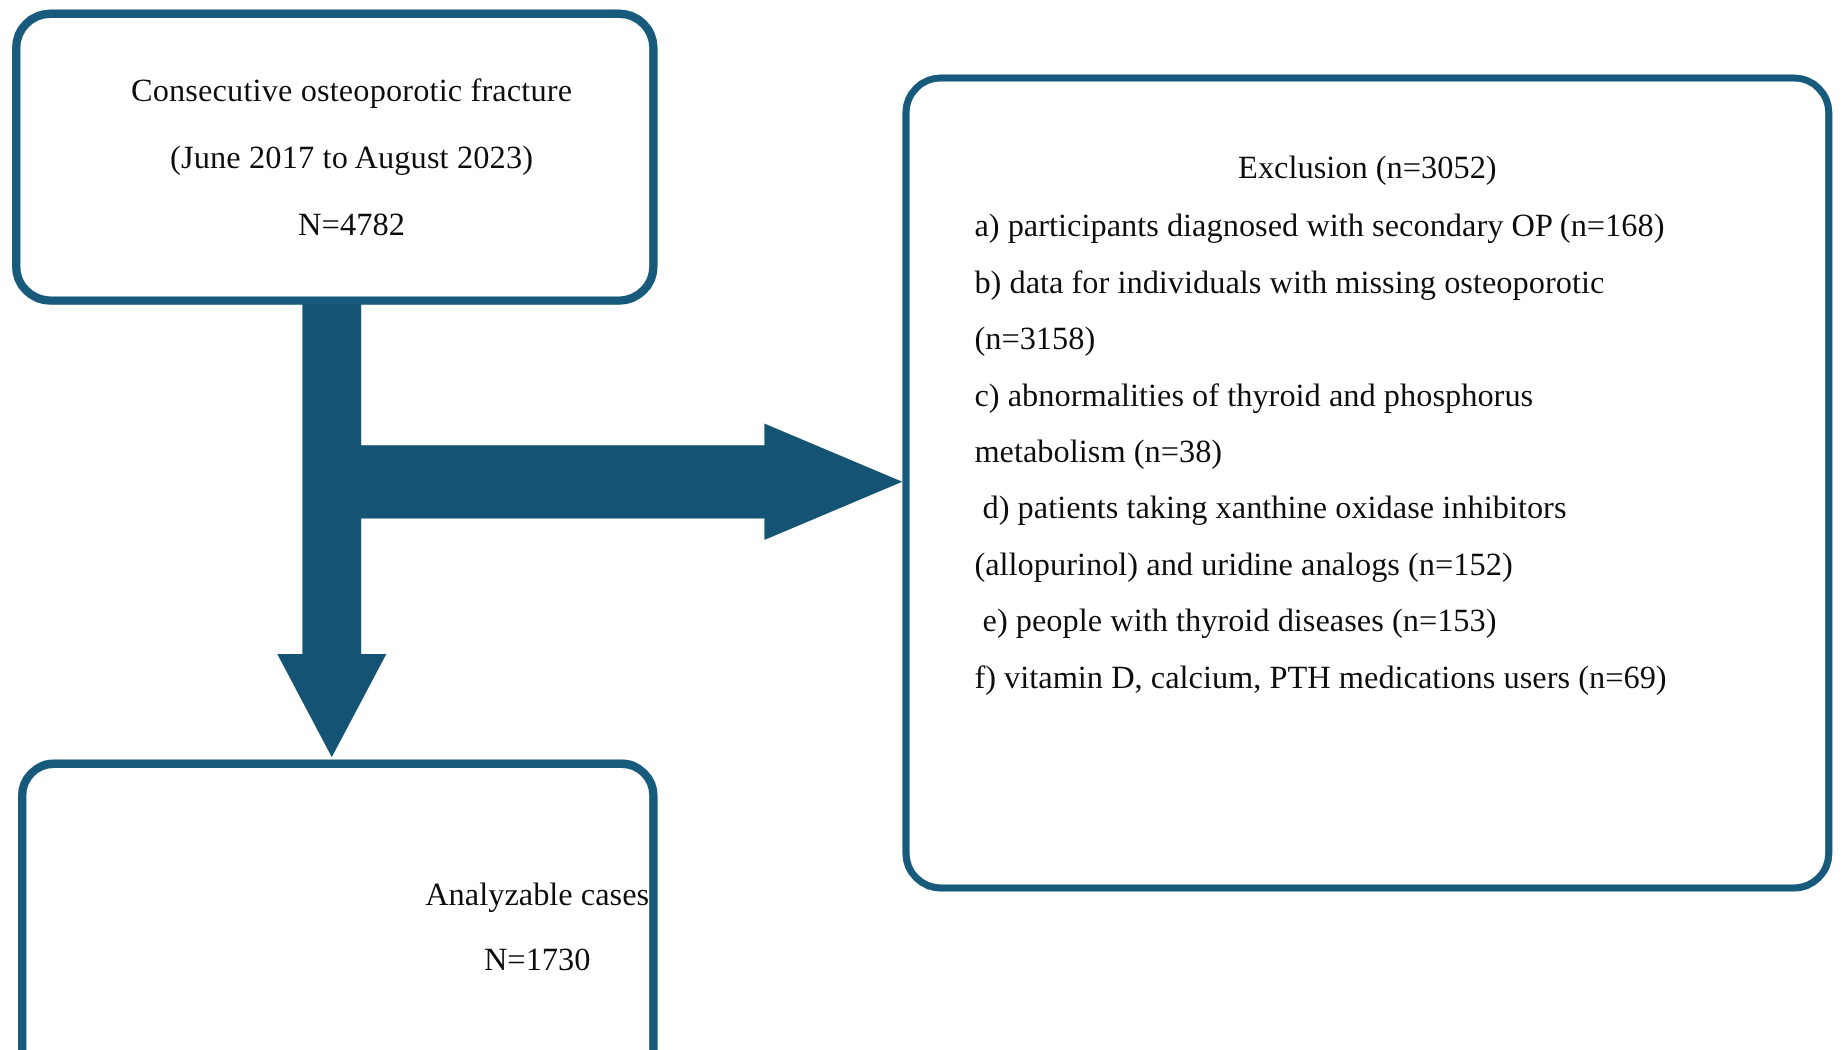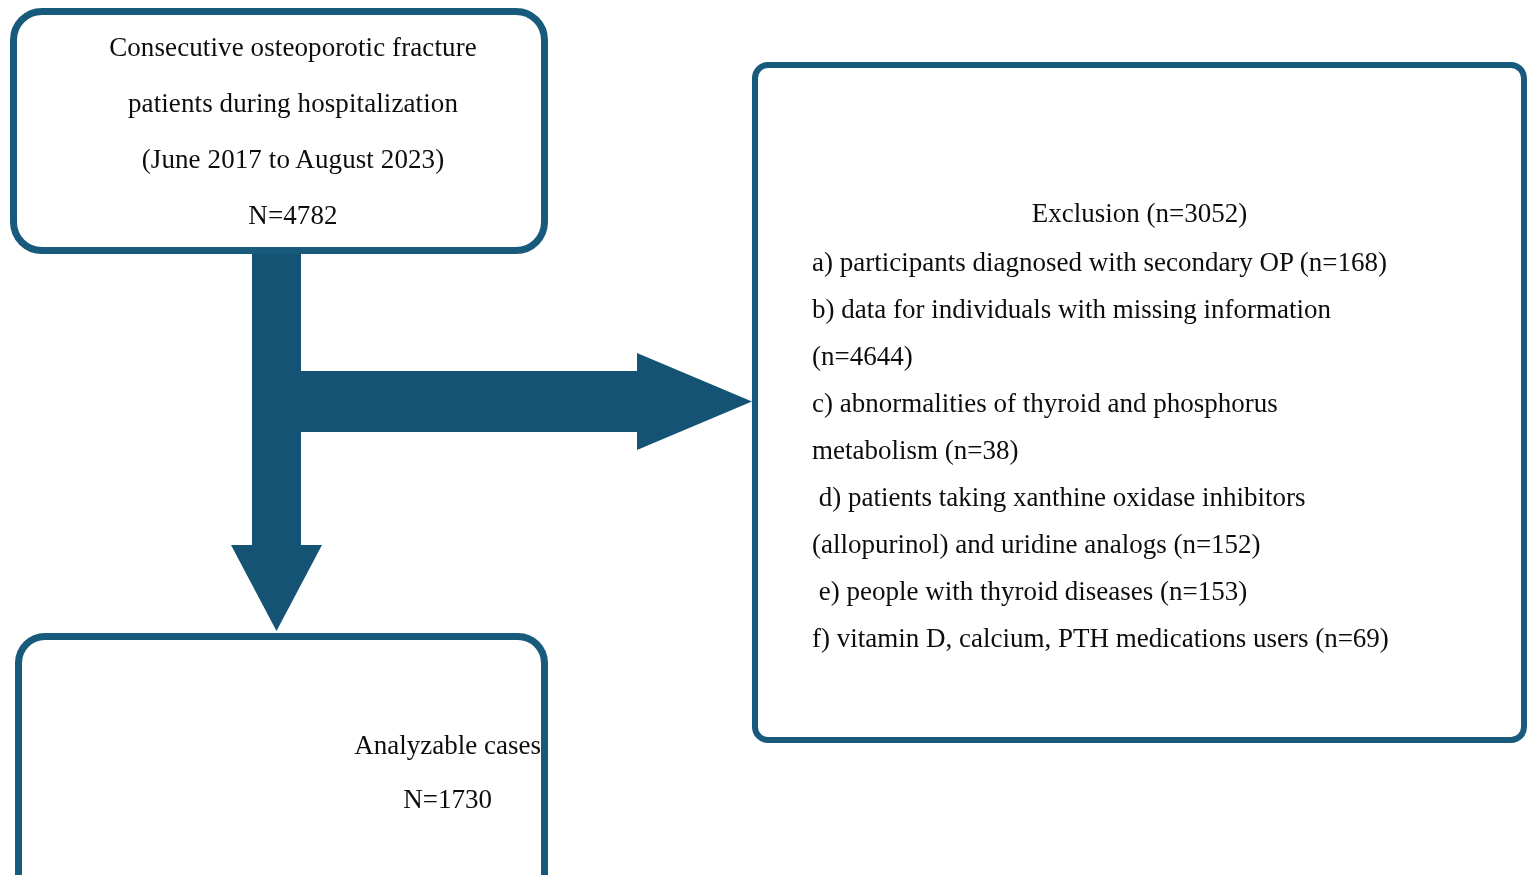--- a/index.html
+++ b/index.html
@@ -39,22 +39,22 @@
     border-radius: 32px;
     padding-left: 28px;
   }
 
   #box-exclusion {
     left: 752px;
     top: 62px;
     width: 775px;
     height: 681px;
     border-width: 6px;
-    border-radius: 16px;
-    justify-content: center;
+    border-radius: 32px;
+    justify-content: flex-start;
   }
 
   #box-analyzable {
     left: 15px;
     top: 633px;
     width: 533px;
     height: 272px;
     border-width: 7px;
     border-radius: 30px;
     align-items: flex-end;
@@ -116,31 +116,30 @@
       <path d="M252,250 L301,250 L301,545 L322,545 L276.5,631 L231,545 L252,545 Z" fill="#155374"></path>
     </g>
 
     <g>
       <path d="M299,371 L637,371 L637,353 L752,401.5 L637,450 L637,432 L299,432 Z" fill="#155374"></path>
     </g>
   </svg>
 
   <div class="flowbox" id="box-source">
     <div class="line">Consecutive osteoporotic fracture</div>
-    <div class="line">patients during hospitalization</div>
     <div class="line">(June 2017 to August 2023)</div>
     <div class="line">N=4782</div>
   </div>
 
   <div class="flowbox" id="box-exclusion">
     <div class="excl-title">Exclusion (n=3052)</div>
     <ul class="excl-list">
       <li>a) participants diagnosed with secondary OP (n=168)</li>
-      <li>b) data for individuals with missing information</li>
-      <li>(n=4644)</li>
+      <li>b) data for individuals with missing osteoporotic</li>
+      <li>(n=3158)</li>
       <li>c) abnormalities of thyroid and phosphorus</li>
       <li>metabolism (n=38)</li>
       <li> d) patients taking xanthine oxidase inhibitors</li>
       <li>(allopurinol) and uridine analogs (n=152)</li>
       <li> e) people with thyroid diseases (n=153)</li>
       <li>f) vitamin D, calcium, PTH medications users (n=69)</li>
     </ul>
   </div>
 
   <div class="flowbox" id="box-analyzable">

